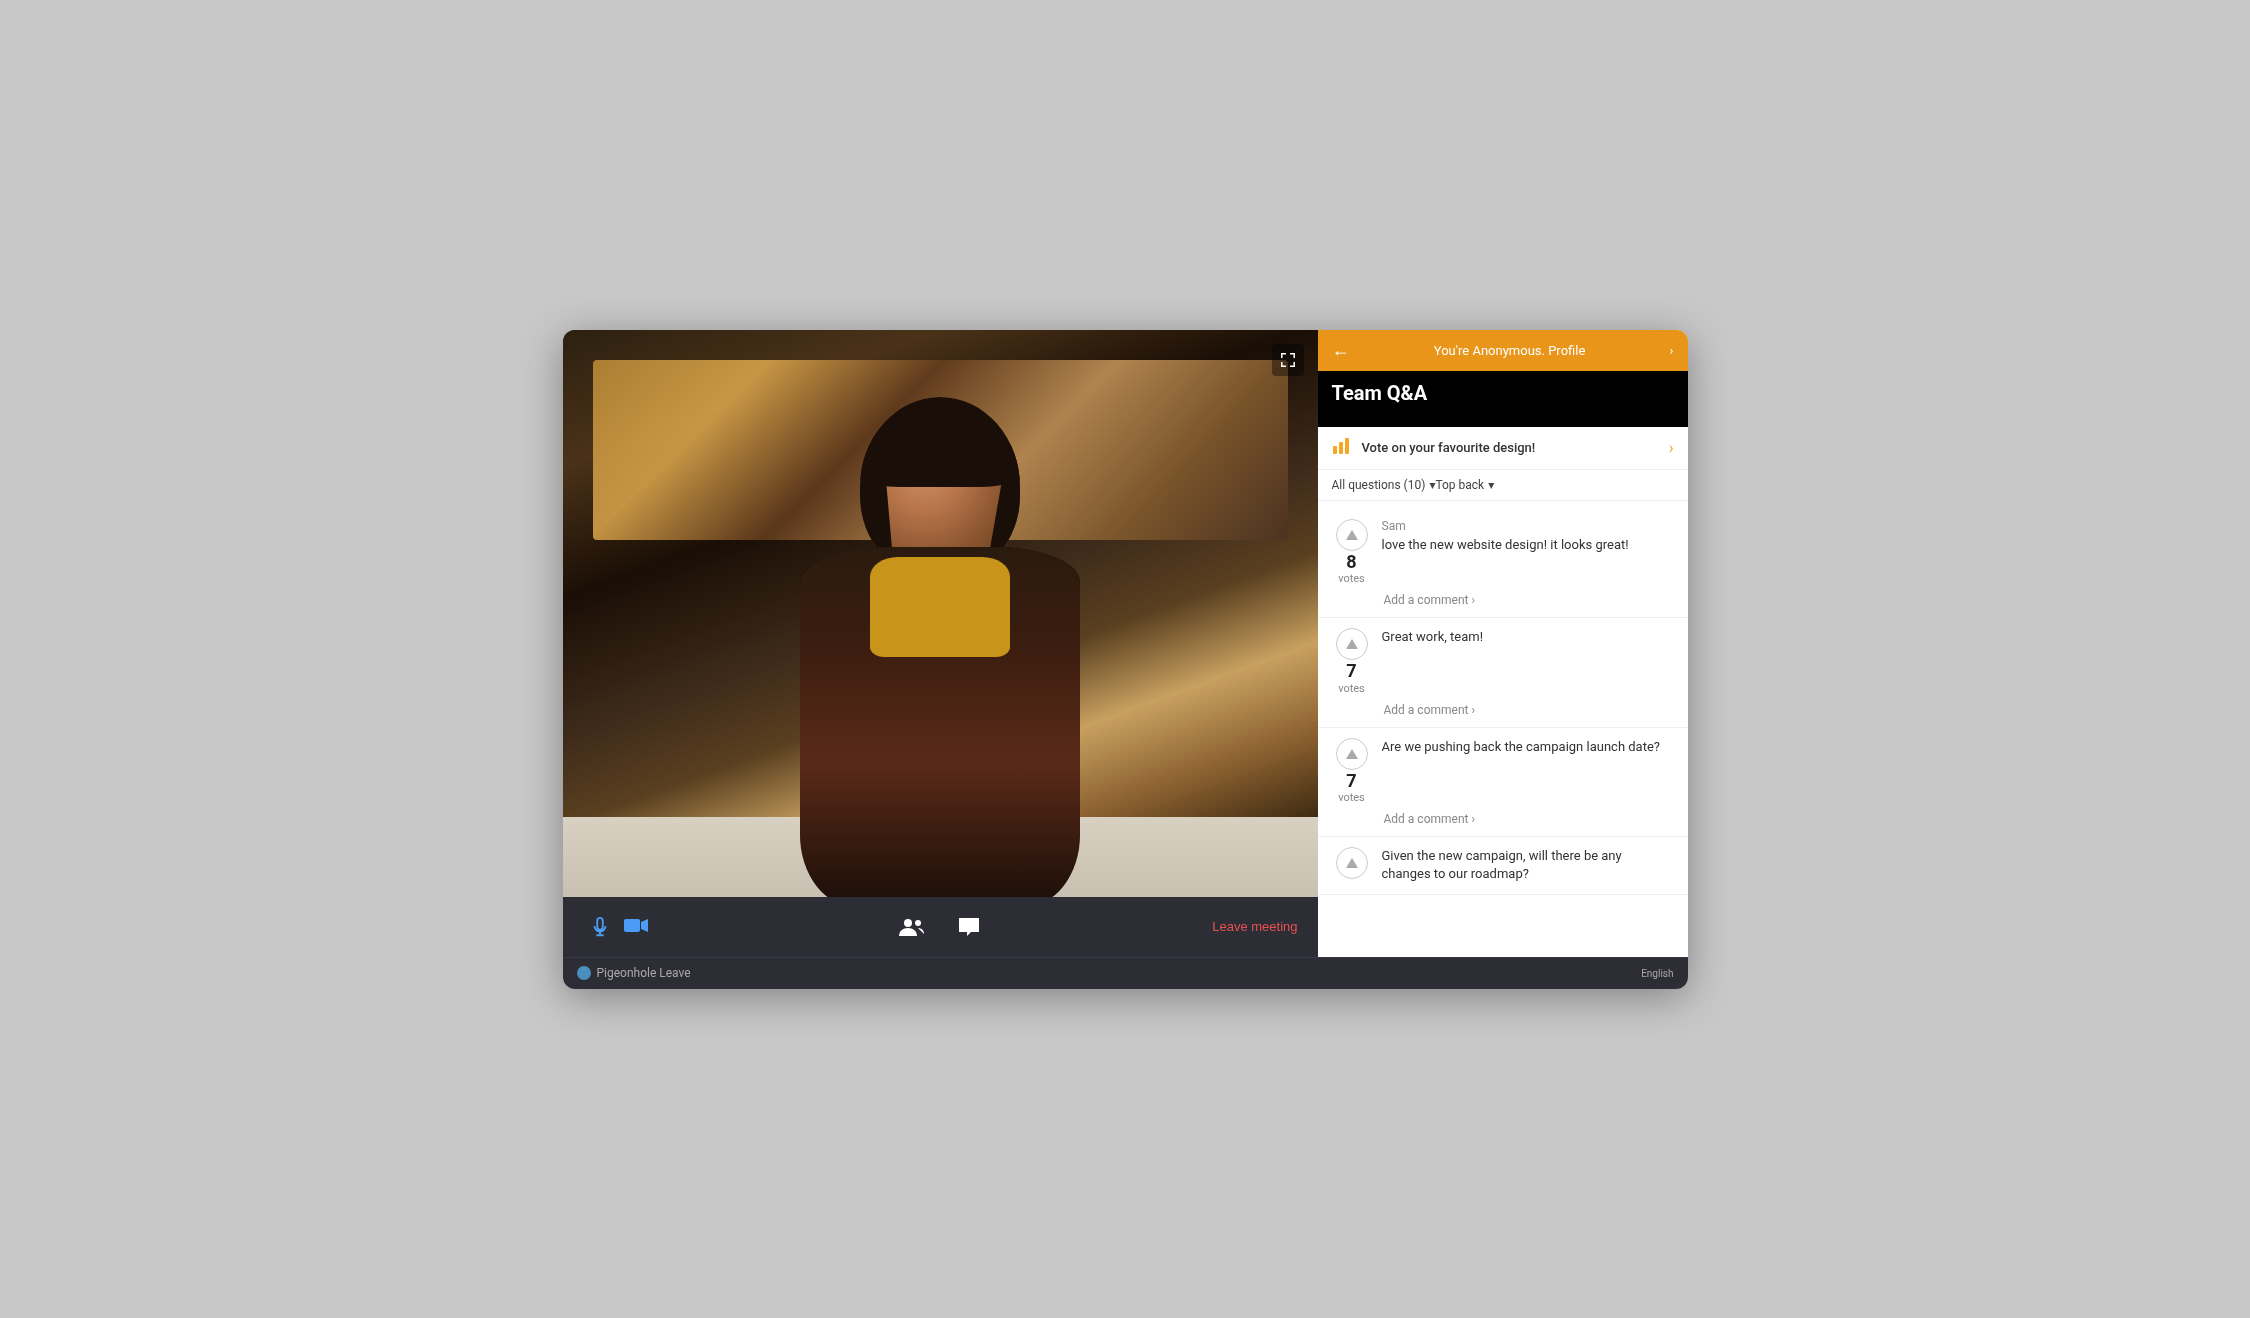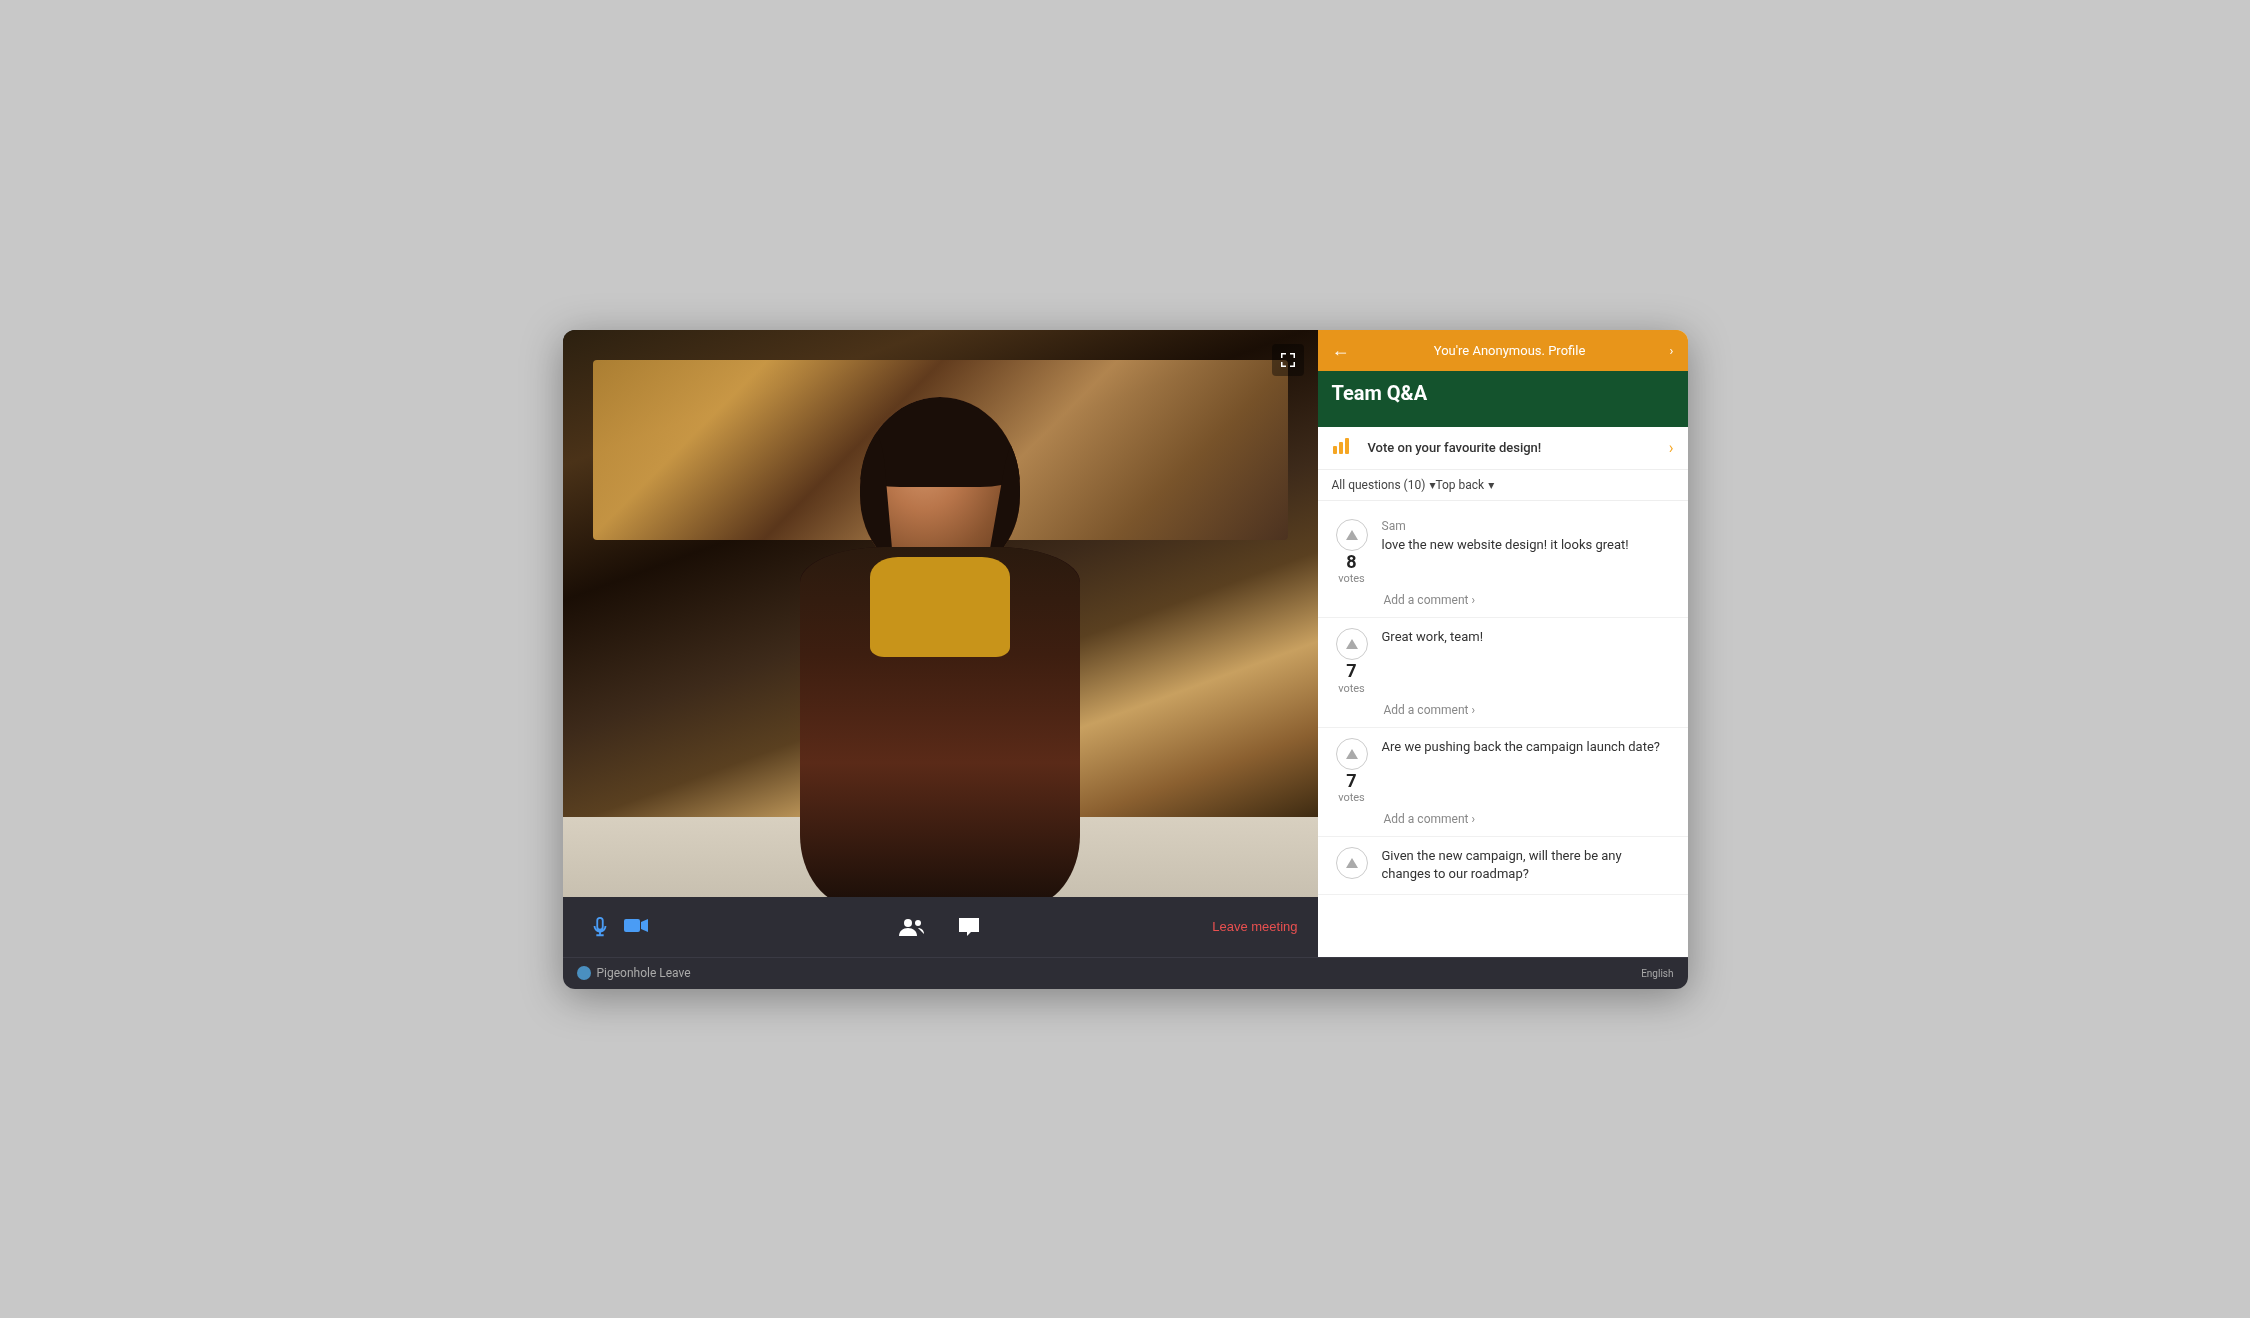--- a/index.html
+++ b/index.html
@@ -294,21 +294,21 @@
       color: white;
       font-size: 13px;
       cursor: pointer;
       display: flex;
       align-items: center;
       gap: 3px;
     }
 
     .qa-title-area {
       padding: 10px 14px 12px;
-      background: #14532d;
+      background: #000000;
     }
 
     .qa-title {
       color: white;
       font-size: 20px;
       font-weight: 700;
       margin-bottom: 10px;
     }
 
     .qa-input {
@@ -350,21 +350,21 @@
       align-items: center;
       justify-content: space-between;
       padding: 10px 14px;
       border-bottom: 1px solid #eee;
       cursor: pointer;
     }
 
     .poll-banner-left {
       display: flex;
       align-items: center;
-      gap: 16px;
+      gap: 10px;
     }
 
     .poll-icon {
       color: #f5a623;
       font-size: 18px;
     }
 
     .poll-text {
       font-size: 13px;
       font-weight: 500;

